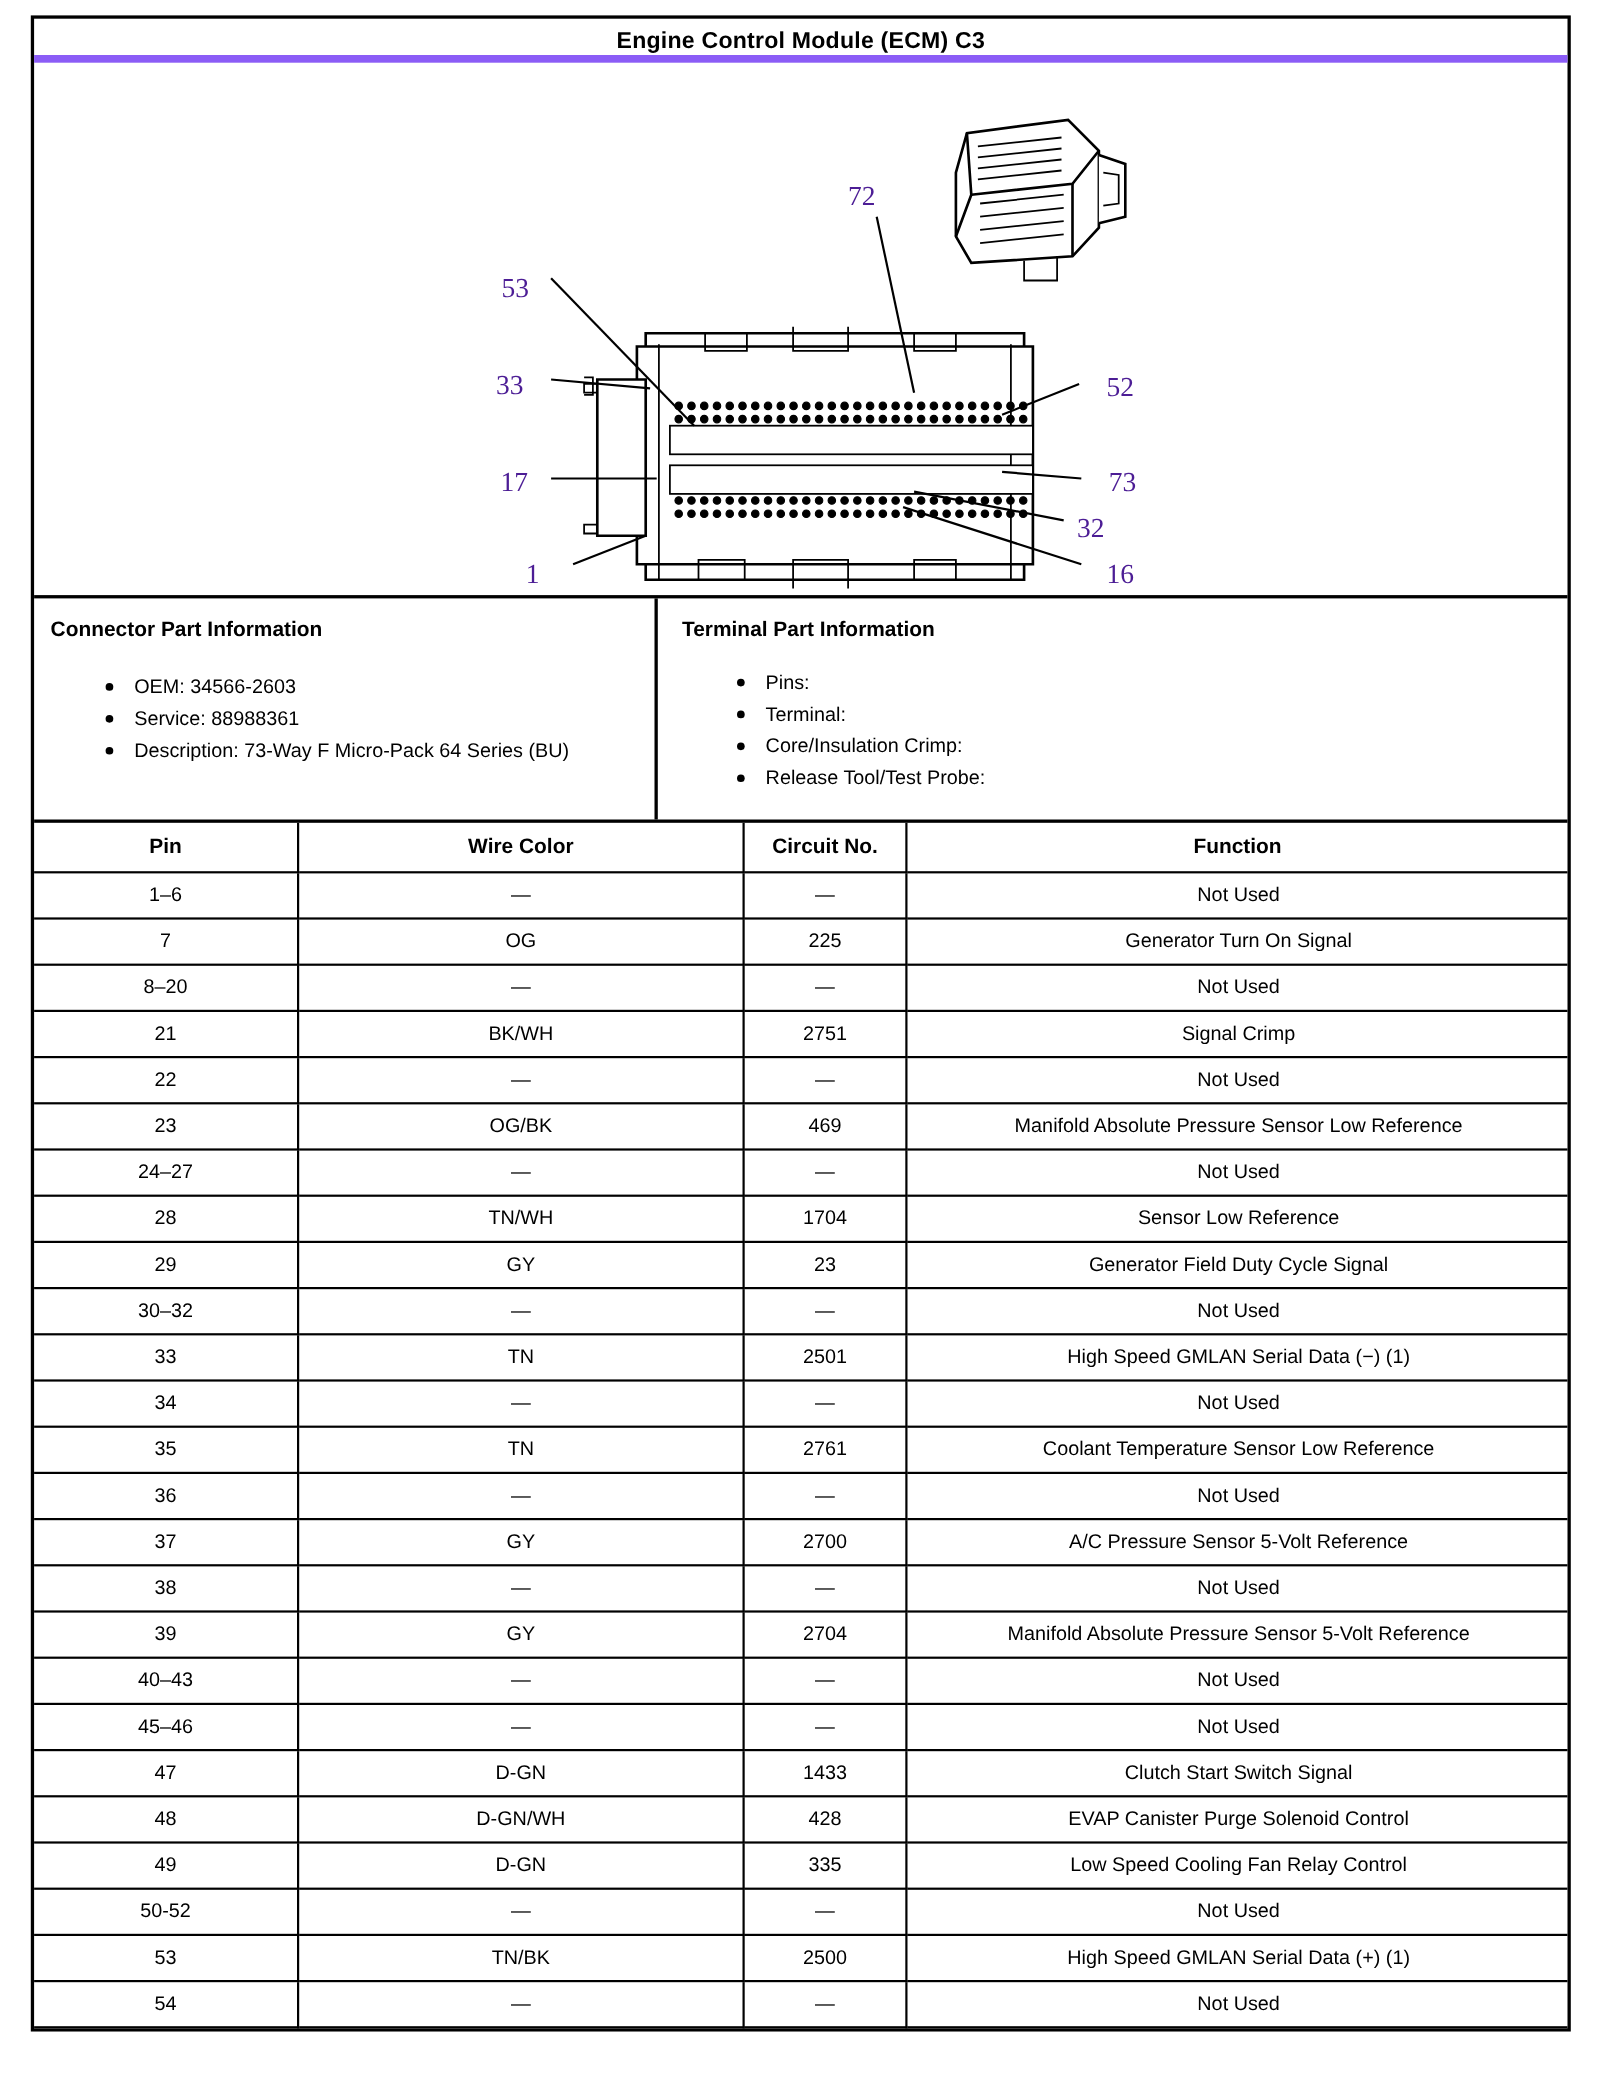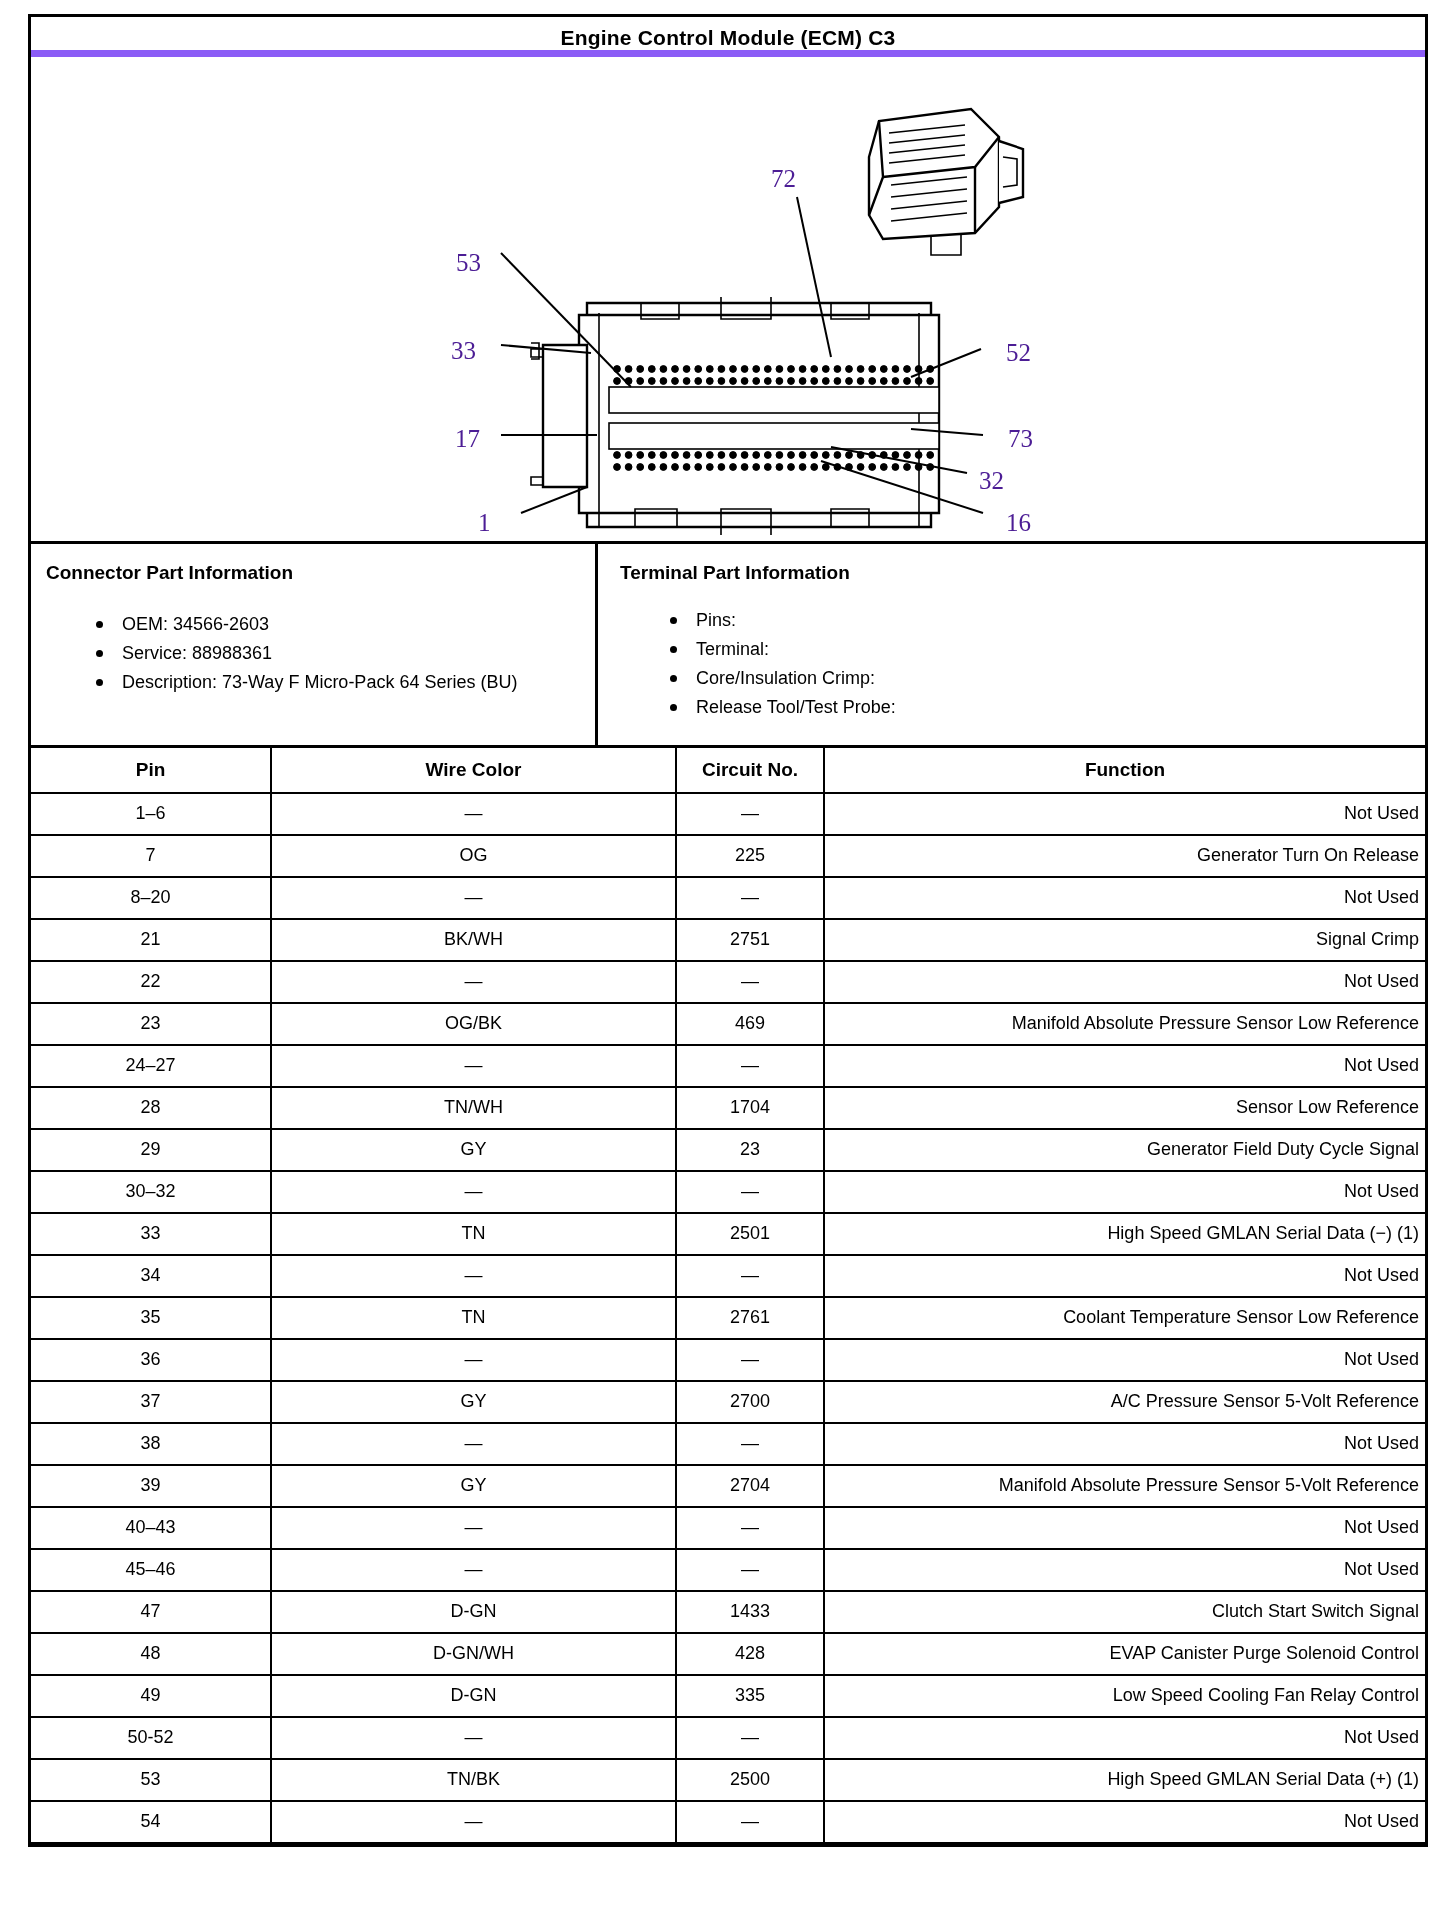--- a/index.html
+++ b/index.html
@@ -101,21 +101,21 @@
     height: 40px;
     padding: 0 6px;
   }
   table.pins th {
     font-weight: bold;
     text-align: center;
     font-size: 19px;
     height: 44px;
   }
   table.pins td.c { text-align: center; }
-  table.pins td.l { text-align: right; padding-left: 8px; }
+  table.pins td.l { text-align: center; padding-left: 8px; }
   col.col-pin { width: 240px; }
   col.col-wire { width: 405px; }
   col.col-circ { width: 148px; }
   col.col-func { width: auto; }
   table.pins tr:first-child th { border-top: none; }
   table.pins th:first-child, table.pins td:first-child { border-left: none; }
   table.pins th:last-child, table.pins td:last-child { border-right: none; }
 </style>
 </head>
 <body>
@@ -355,21 +355,21 @@
           <tr>
             <td class="c">1–6</td>
             <td class="c">—</td>
             <td class="c">—</td>
             <td class="l">Not Used</td>
           </tr>
           <tr>
             <td class="c">7</td>
             <td class="c">OG</td>
             <td class="c">225</td>
-            <td class="l">Generator Turn On Release</td>
+            <td class="l">Generator Turn On Signal</td>
           </tr>
           <tr>
             <td class="c">8–20</td>
             <td class="c">—</td>
             <td class="c">—</td>
             <td class="l">Not Used</td>
           </tr>
           <tr>
             <td class="c">21</td>
             <td class="c">BK/WH</td>

